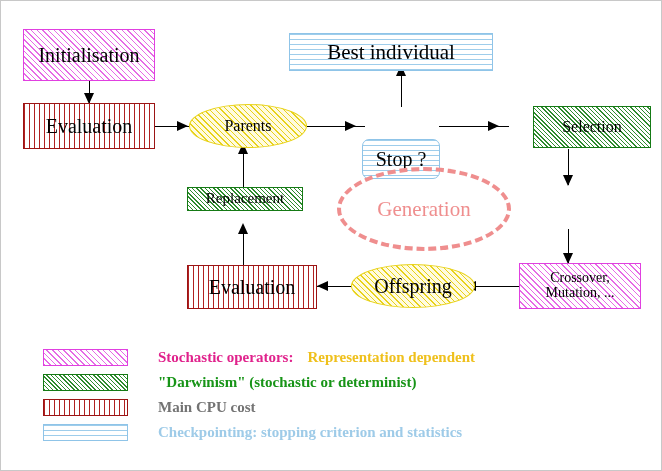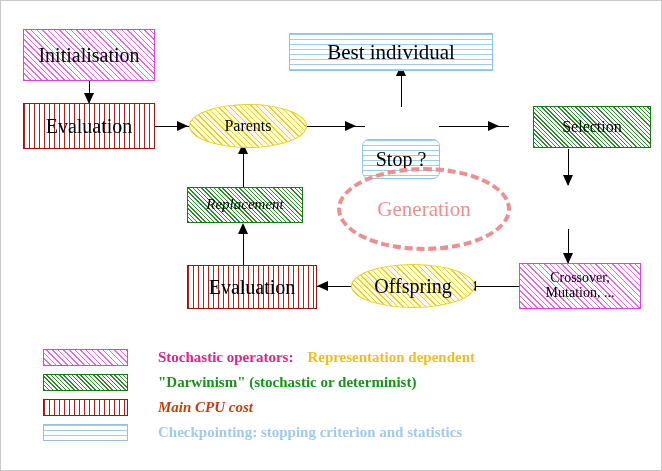--- a/index.html
+++ b/index.html
@@ -183,21 +183,21 @@
   </div>
 
   <div class="node ellipse fill-yellow" style="left:350px; top:263px; width:124px; height:44px; font-size:20px;">
     <span class="lbl">Offspring</span>
   </div>
 
   <div class="node rect fill-red" style="left:186px; top:264px; width:130px; height:44px; font-size:20px;">
     <span class="lbl">Evaluation</span>
   </div>
 
-  <div class="node rect fill-green" style="left:186px; top:186px; width:116px; height:36px; font-size:15px;font-style:italic;">
+  <div class="node rect fill-green" style="left:186px; top:186px; width:116px; height:24px; font-size:15px;">
     <span class="lbl">Replacement</span>
   </div>
 
   <div class="node ellipse fill-dashed-salmon" style="left:336px; top:166px; width:174px; height:84px; font-size:21px;">
     <span class="lbl">Generation</span>
   </div>
 
   <div id="legend">
 
     <div class="legend-row">
@@ -210,21 +210,21 @@
     <div class="legend-row">
       <div class="legend-swatch fill-green"></div>
       <div class="legend-text">
         <span style="color:#179417;">"Darwinism" (stochastic or determinist)</span>
       </div>
     </div>
 
     <div class="legend-row">
       <div class="legend-swatch fill-red"></div>
       <div class="legend-text">
-        <span style="color:#c2410c;font-style:italic;">Main CPU cost</span>
+        <span style="color:#737373;">Main CPU cost</span>
       </div>
     </div>
 
     <div class="legend-row">
       <div class="legend-swatch fill-blue"></div>
       <div class="legend-text">
         <span style="color:#9ecbe8;">Checkpointing: stopping criterion and statistics</span>
       </div>
     </div>
 

